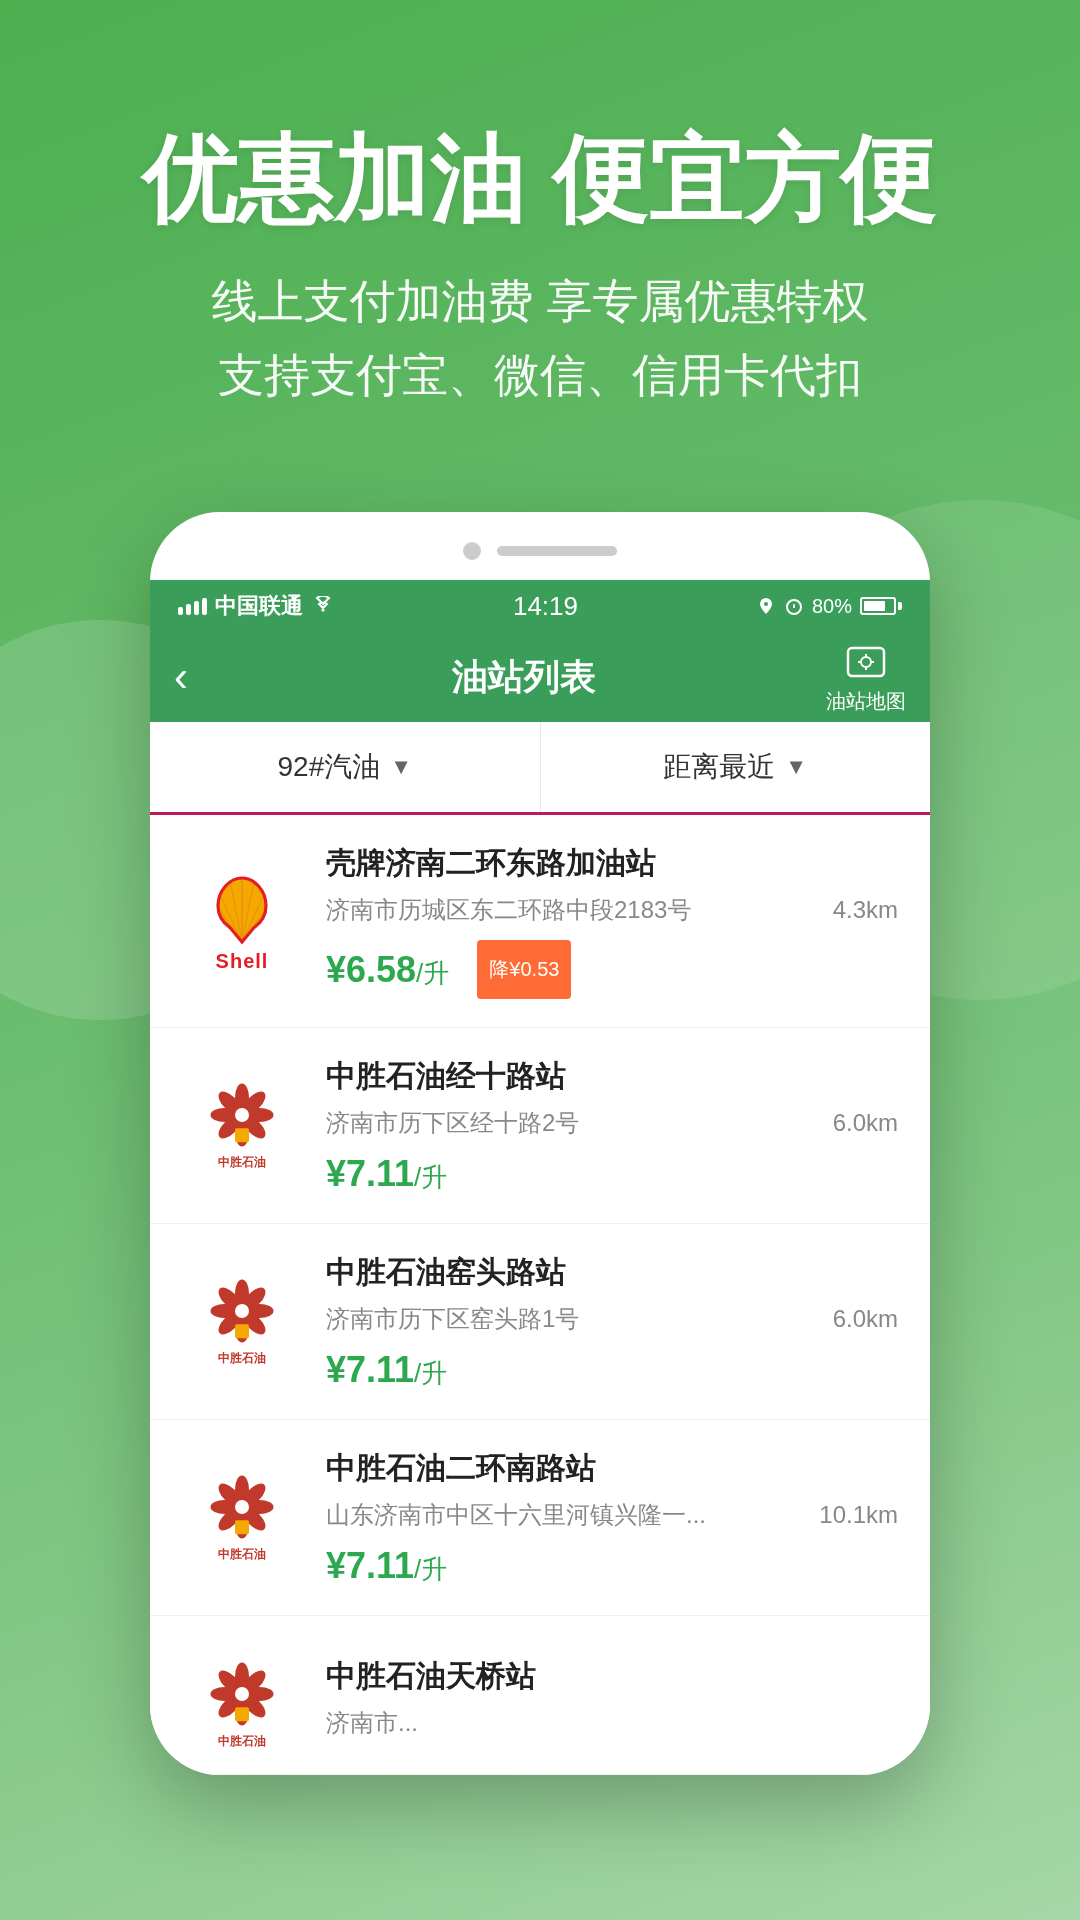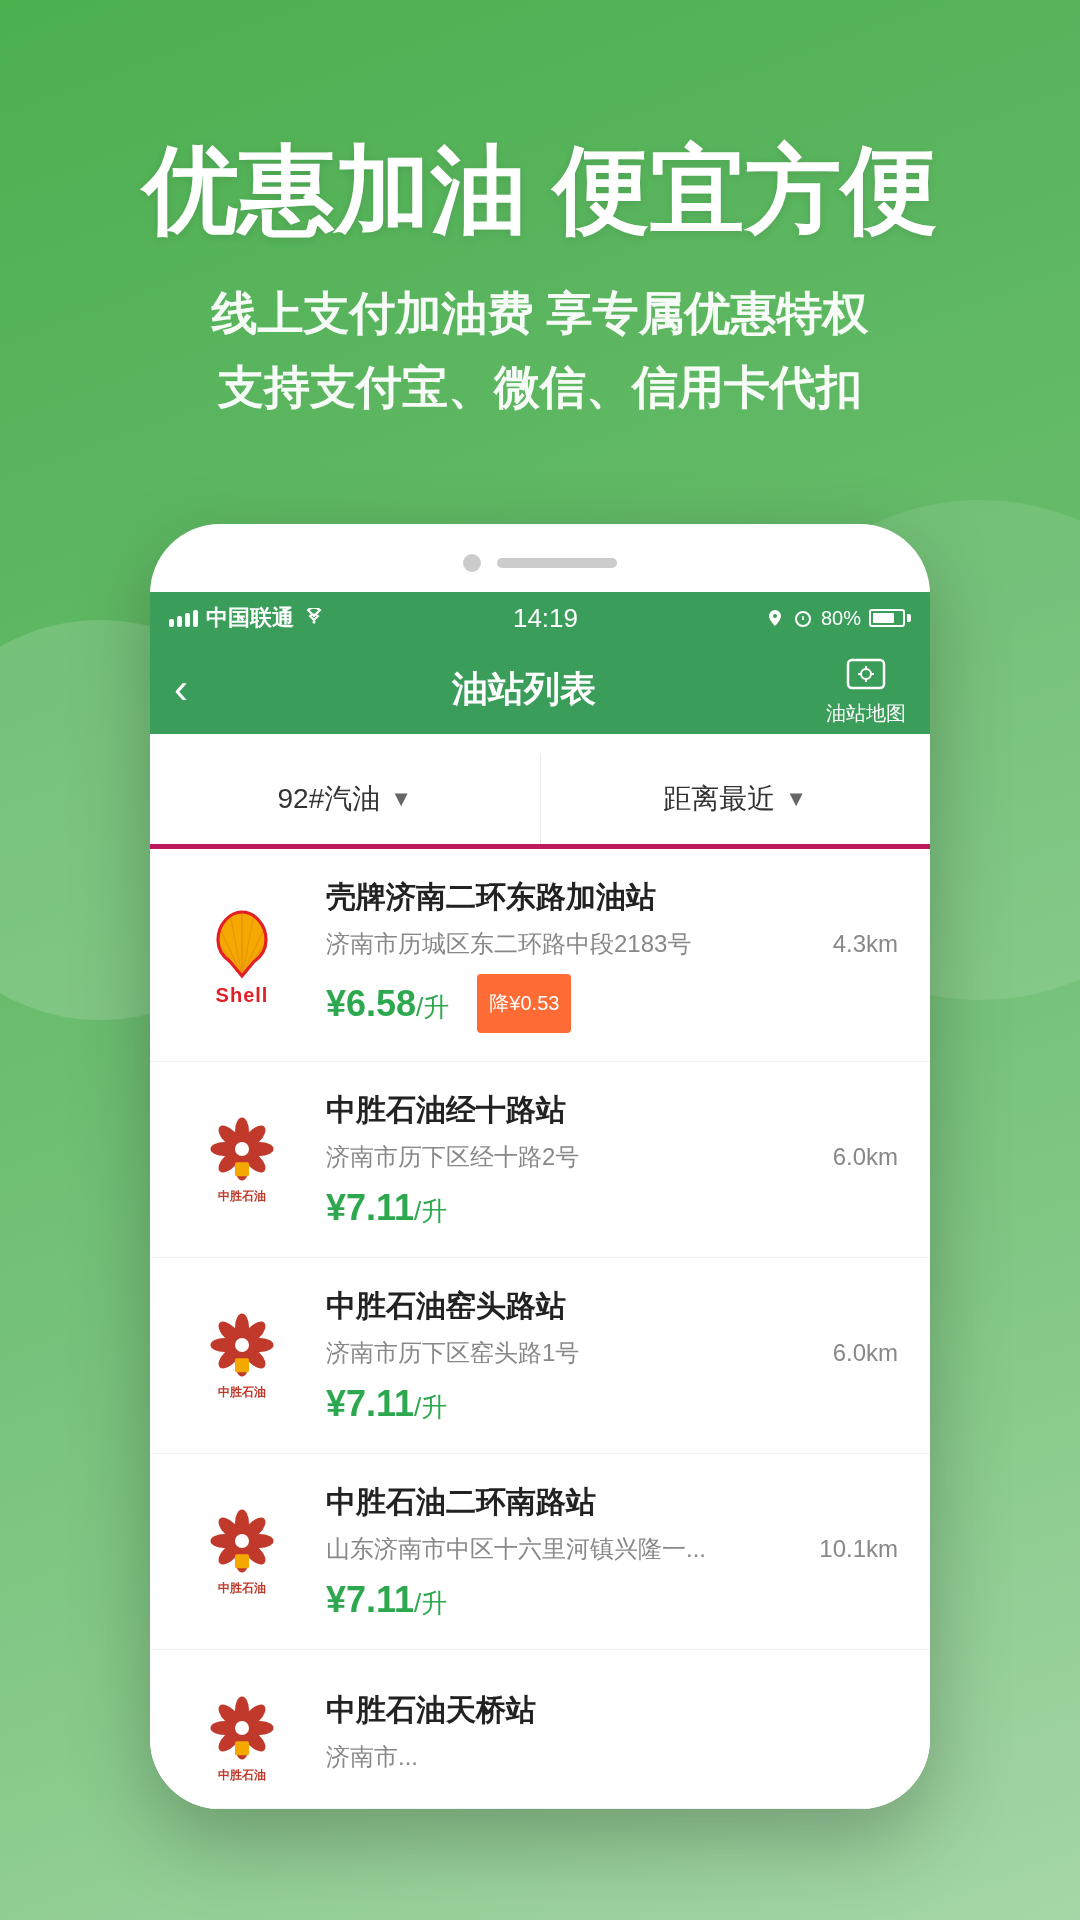--- a/index.html
+++ b/index.html
@@ -30,35 +30,34 @@
       border-radius: 50%;
       background: rgba(255,255,255,0.10);
       right: -150px;
       top: 500px;
     }
 
     
     .header-section {
       padding: 120px 40px 40px;
       text-align: center;
-      margin-top: 12px;
     }
     .main-title {
       font-size: 96px;
       font-weight: 800;
       color: #fff;
       line-height: 1.2;
       margin-bottom: 30px;
       text-shadow: 0 2px 8px rgba(0,0,0,0.1);
     }
     .sub-title {
       font-size: 46px;
       color: rgba(255,255,255,0.95);
       line-height: 1.6;
-      font-weight: 700;
+      font-weight: 400;
     }
 
     
     .phone-wrapper {
       display: flex;
       justify-content: center;
       margin-top: 60px;
       position: relative;
       z-index: 10;
     }
@@ -89,21 +88,21 @@
       border-radius: 5px;
       background: #ccc;
     }
 
     
     .status-bar {
       background: #3a9e5a;
       display: flex;
       align-items: center;
       justify-content: space-between;
-      padding: 10px 19px;
+      padding: 10px 28px;
       height: 52px;
     }
     .status-left {
       display: flex;
       align-items: center;
       gap: 8px;
       color: #fff;
       font-size: 22px;
       font-weight: 600;
     }
@@ -188,23 +187,22 @@
       margin-left: 12px;
     }
     .map-icon {
       width: 44px;
       height: 44px;
     }
 
     
     .filter-bar {
       display: flex;
-      border-bottom: 5px solid #be185d;
+      border-bottom: 3px solid #be185d;
       background: #fff;
-      margin-top: 20px;
     }
     .filter-item {
       flex: 1;
       display: flex;
       align-items: center;
       justify-content: center;
       padding: 26px 0;
       font-size: 28px;
       color: #333;
       gap: 10px;

